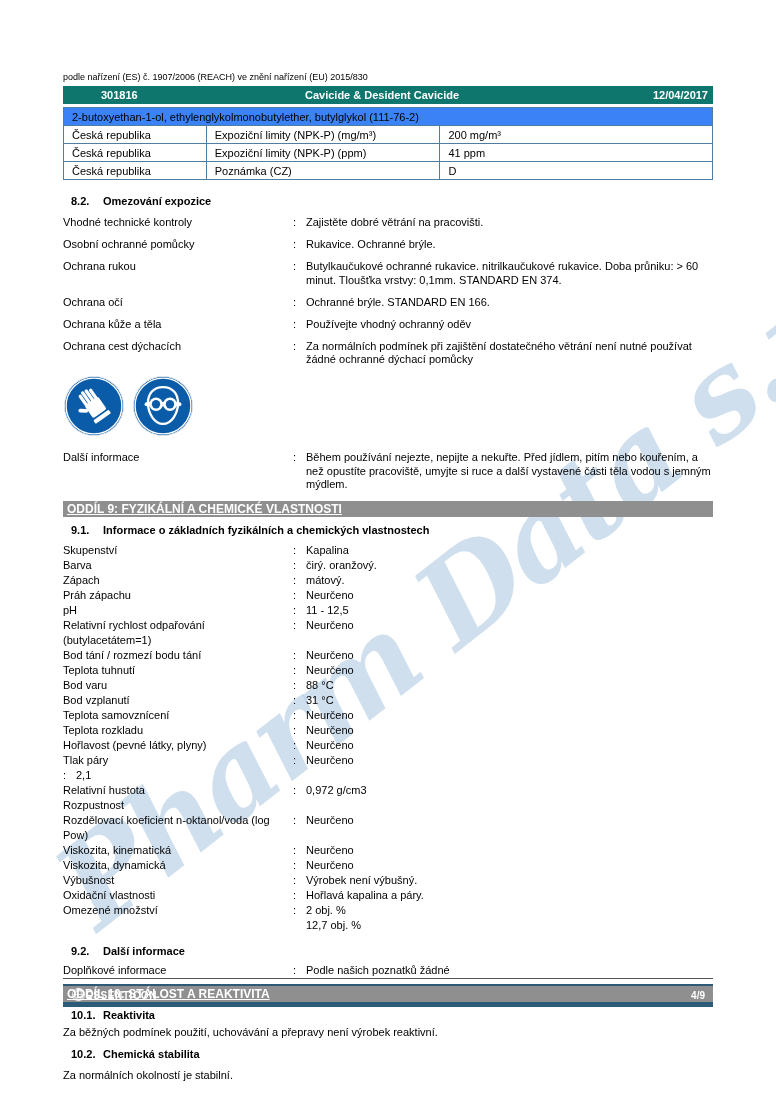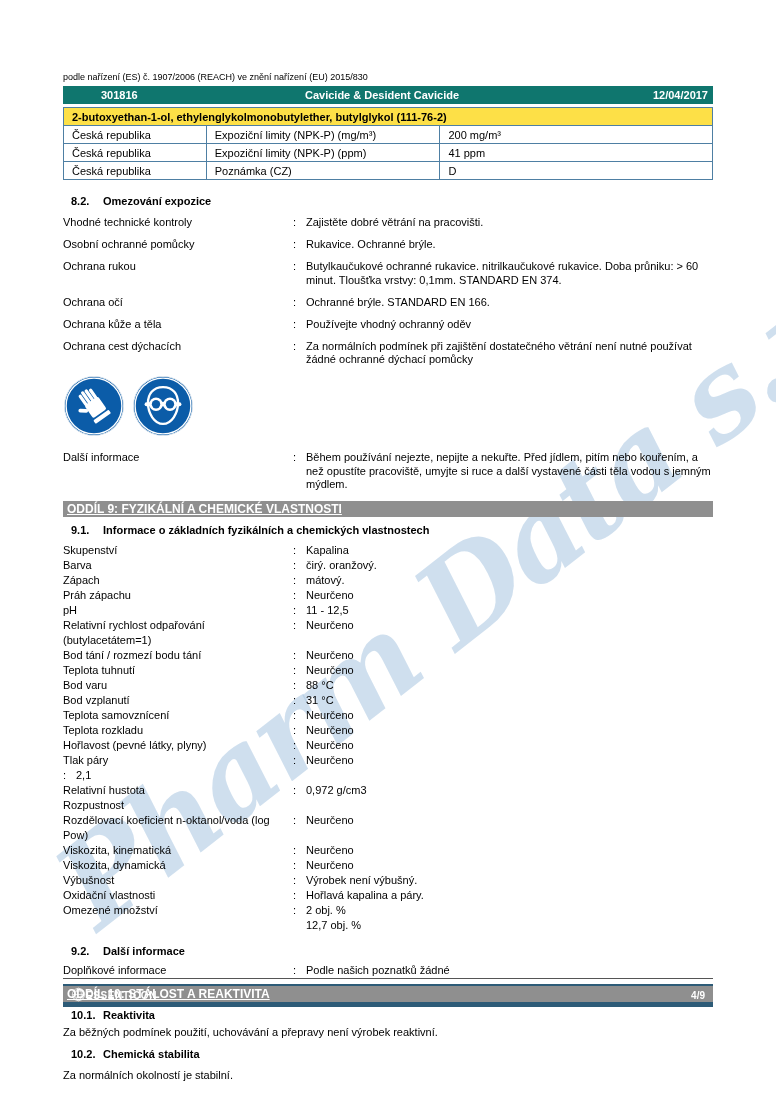--- a/index.html
+++ b/index.html
@@ -10,21 +10,21 @@
         letter-spacing:-4px;color:rgba(167,197,224,0.55);white-space:nowrap;z-index:0;}
   .content{position:relative;z-index:1;padding:72px 63px 0 63px;}
   .reg-line{font-size:9px;margin-bottom:4px;}
   .topbar{position:relative;background:#0f766e;color:#fff;height:18px;font-size:11px;
         font-weight:bold;display:flex;align-items:center;}
   .topbar-id{margin-left:38px;position:relative;z-index:1;}
   .topbar-product{position:absolute;left:0;right:12px;text-align:center;}
   .topbar-date{margin-left:auto;margin-right:5px;position:relative;z-index:1;}
   .exp-table{width:100%;border-collapse:collapse;margin-top:3px;font-size:11px;}
   .exp-table th,.exp-table td{border:1px solid #4e7fa3;padding:2.5px 8px;text-align:left;}
-  .exp-table th{background:#fde047;font-weight:bold;}
+  .exp-table th{background:#3b82f6;font-weight:normal;}
   .subhead{display:flex;font-weight:bold;font-size:11px;margin-top:15px;margin-bottom:9px;}
   .subhead .num{width:32px;flex-shrink:0;padding-left:8px;}
   .kv{display:flex;font-size:11px;line-height:13.5px;margin-bottom:8.5px;}
   .kv-label{width:230px;flex-shrink:0;}
   .kv-val{flex:1;position:relative;padding-left:13px;white-space:pre-line;}
   .kv-val::before{content:":";position:absolute;left:0;top:0;}
   .kv.tight{line-height:15px;margin-bottom:0;}
   .ppe-row{display:flex;gap:7px;margin:5px 0 10px 0;}
   .section-bar{background:#8f8f8f;color:#fff;font-weight:bold;font-size:12px;height:16px;
         line-height:16px;padding-left:4px;margin:9px 0 6px 0;text-decoration:underline;}

